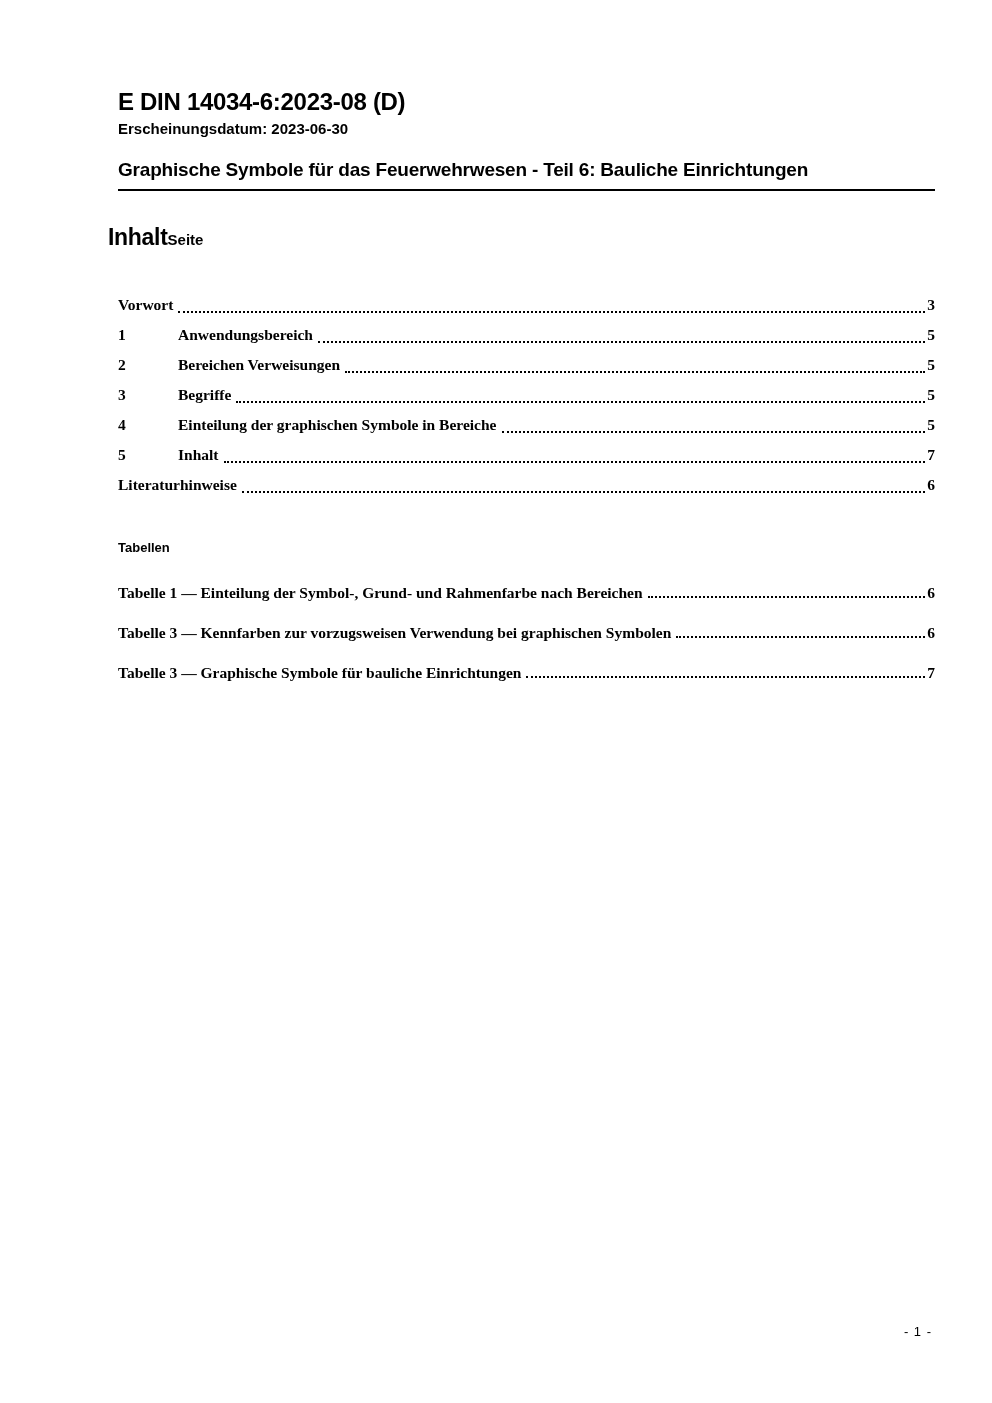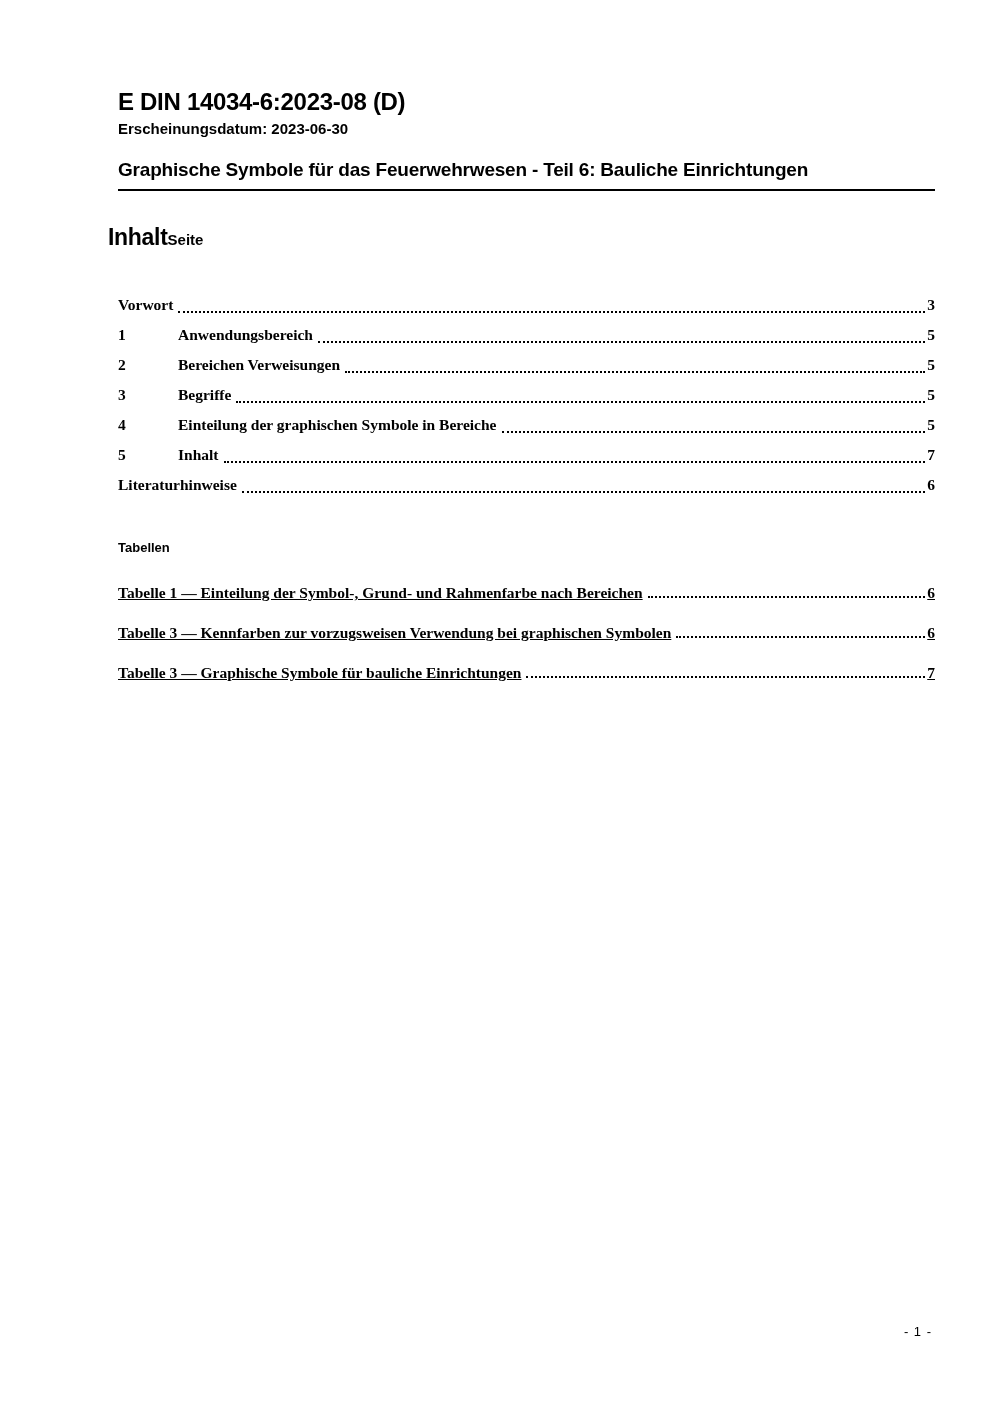--- a/index.html
+++ b/index.html
@@ -101,21 +101,20 @@
     position: absolute;
     top: 584px; left: 118px; right: 57px;
     font-family: "Liberation Serif", serif;
     font-weight: bold;
     font-size: 15.5px;
   }
   .table-row {
     display: flex;
     align-items: baseline;
     height: 40px;
-    text-decoration: underline;
   }
 
   
   .footer-page-number {
     position: absolute;
     top: 1324px; right: 60px;
     font-family: "Liberation Sans", sans-serif;
     font-size: 13px;
     letter-spacing: 1px;
   }

